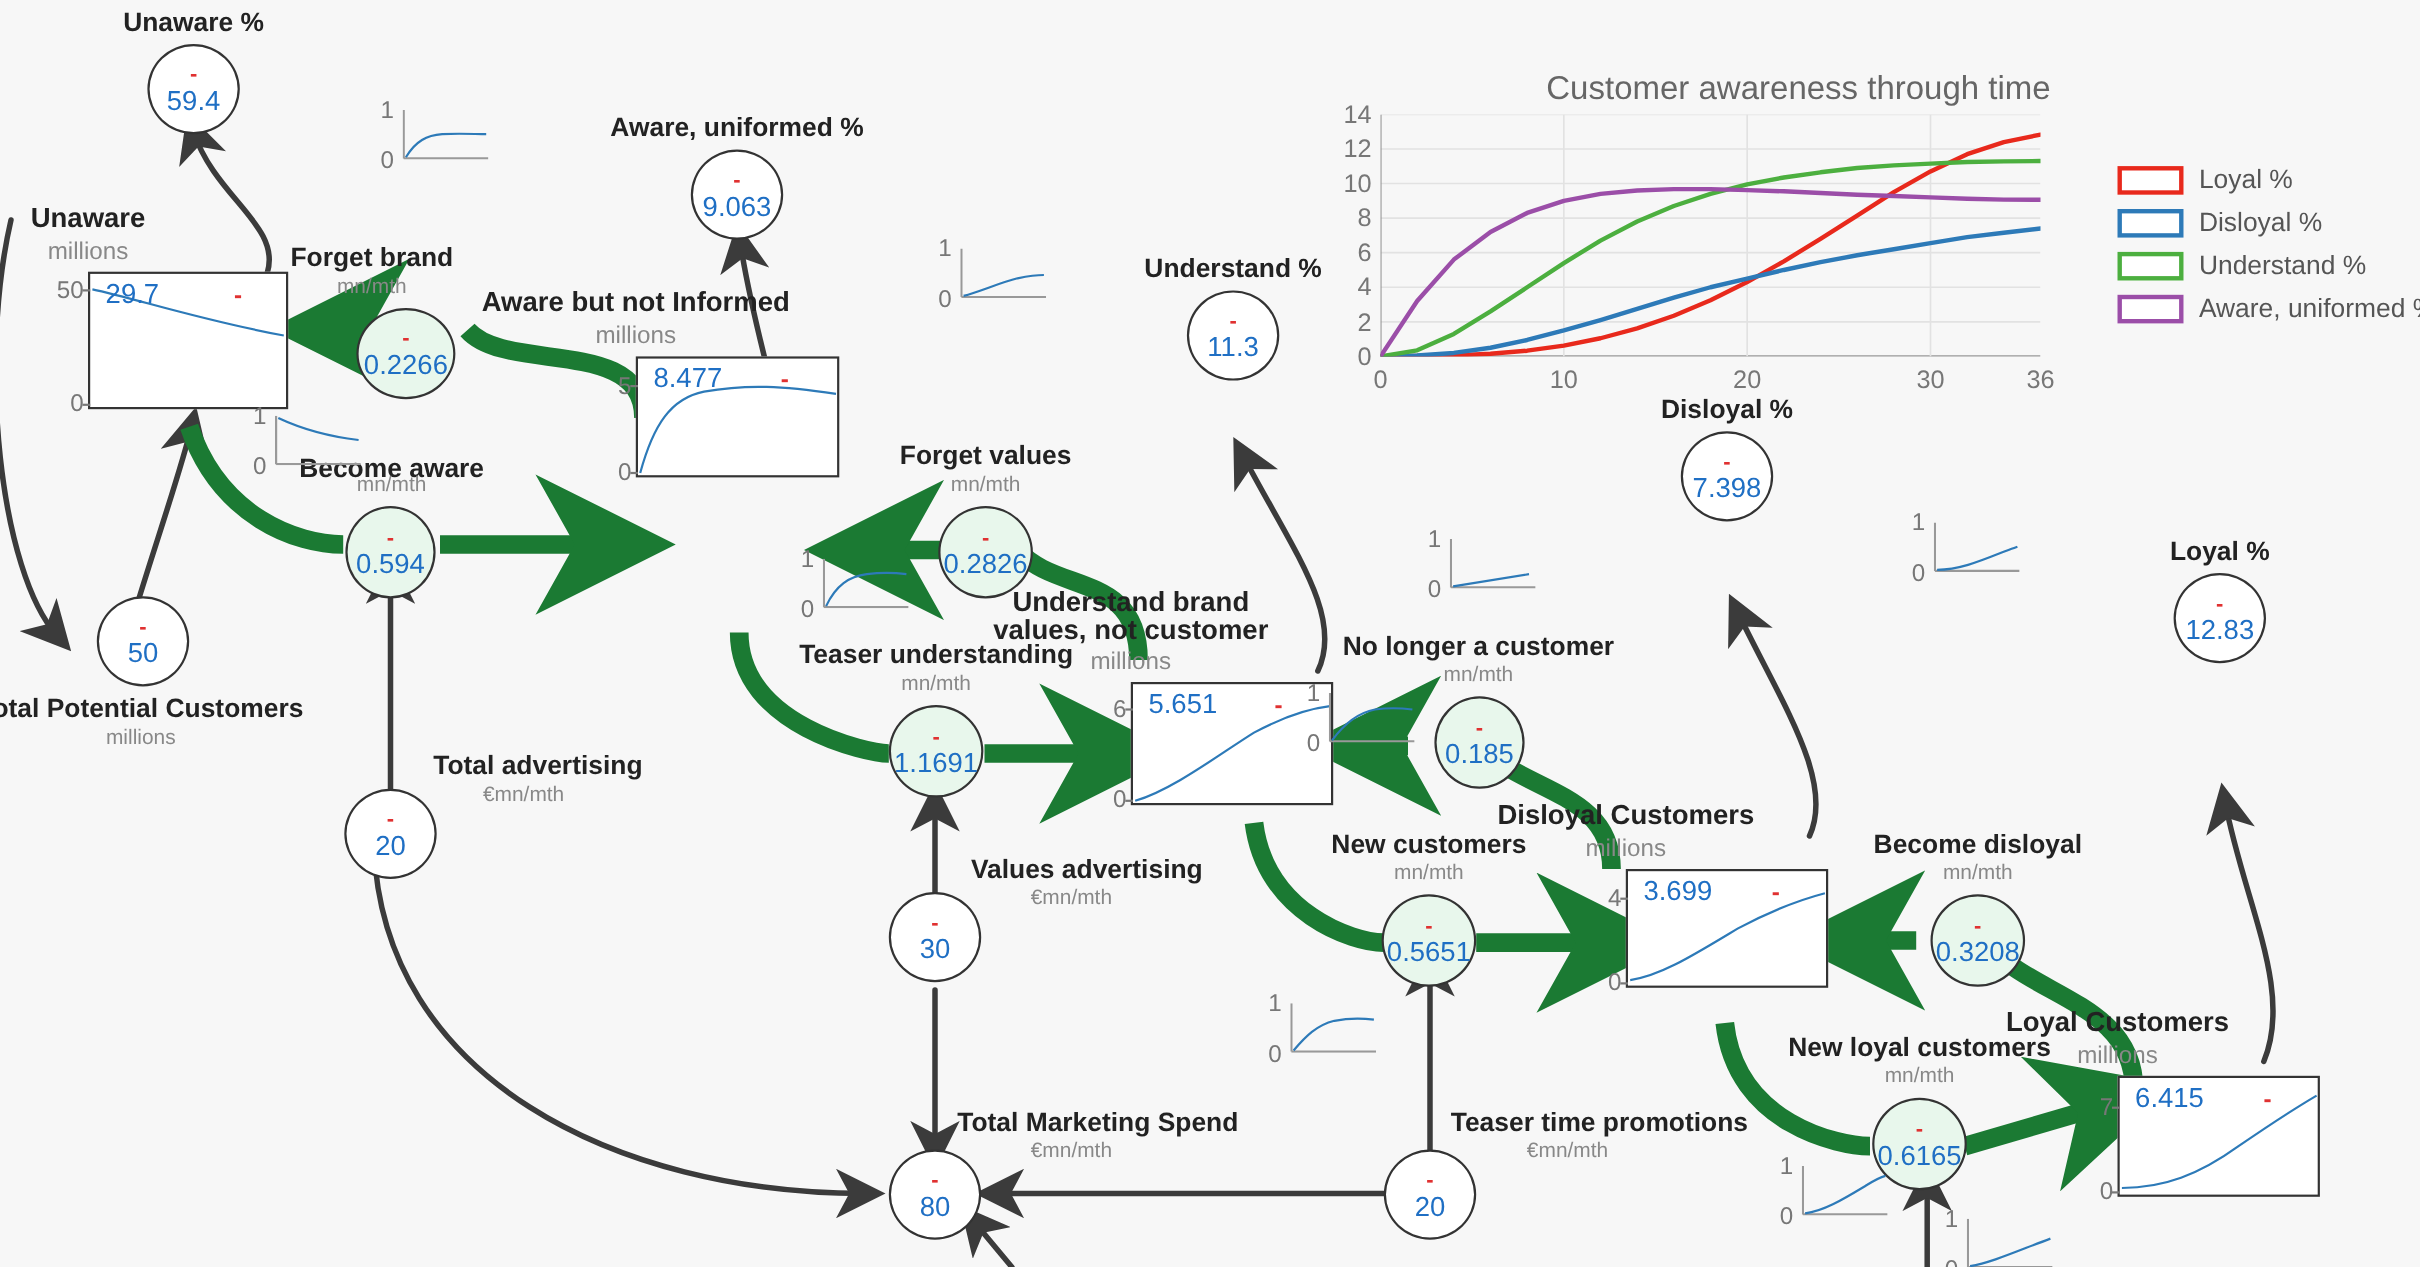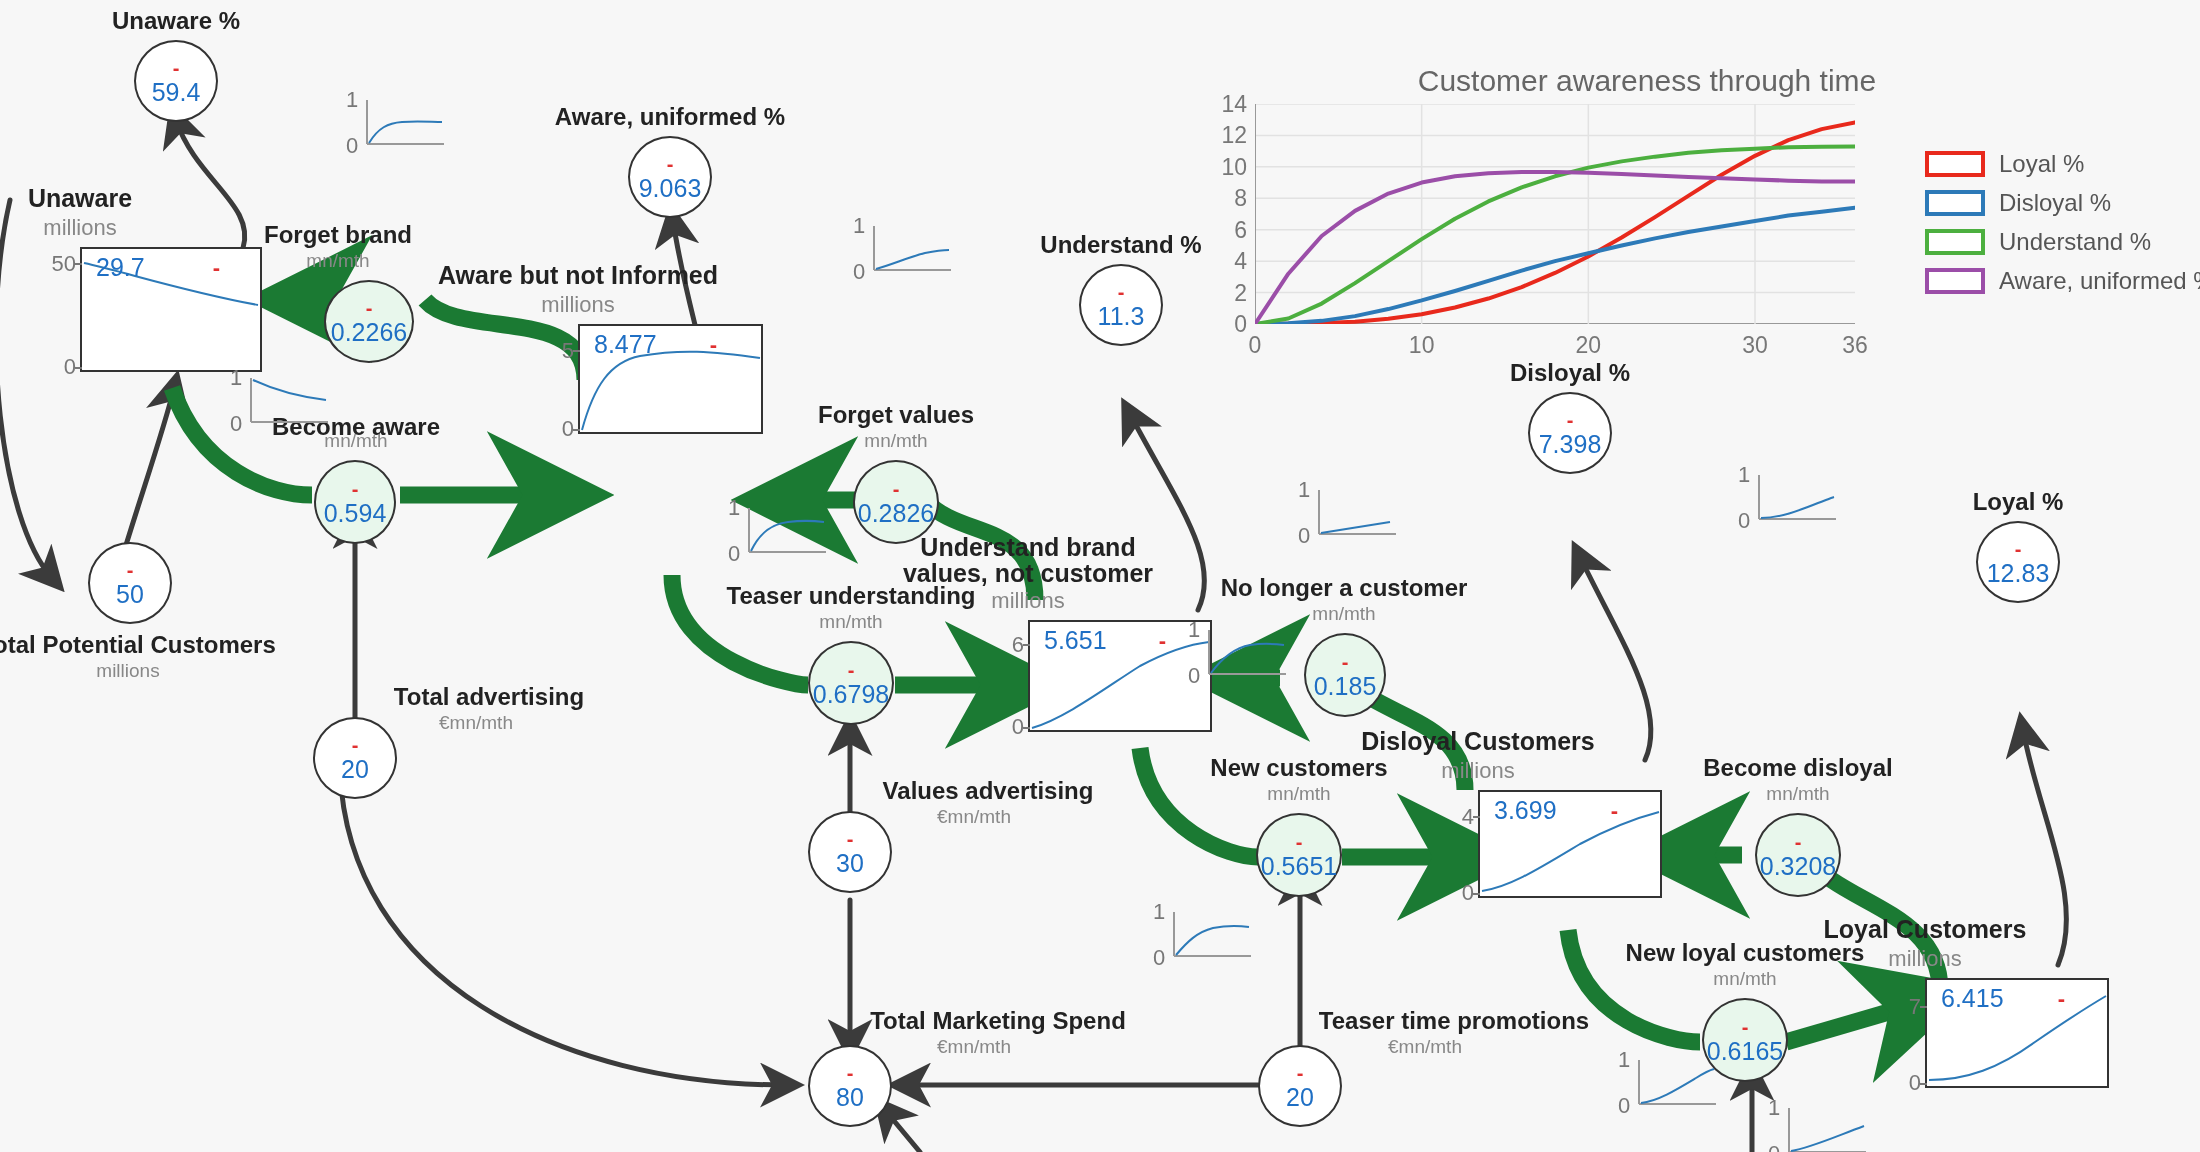--- a/index.html
+++ b/index.html
@@ -72,21 +72,21 @@
   #assumptions{
     position:absolute;left:24px;top:662px;width:204px;height:140px;
     background:#fff;border:2px solid #333;box-sizing:border-box;
     display:flex;align-items:center;justify-content:center;
     font-size:24px;color:#333;letter-spacing:.5px;
   }
 
   
   #chartpanel{position:absolute;left:1255px;top:64px;width:940px;height:300px;}
   #charttitle{
-    position:absolute;left:12px;top:0;width:760px;text-align:center;
+    position:absolute;left:0;top:0;width:760px;text-align:center;
     font-size:30px;color:#666;
   }
   #plotwrap{position:absolute;left:0px;top:40px;width:640px;height:250px;}
   #legend{position:absolute;left:670px;top:80px;}
   .legrow{display:flex;align-items:center;height:39px;}
   .legsw{width:60px;height:26px;border:4px solid #000;background:#fff;box-sizing:border-box;}
   .legtx{margin-left:14px;font-size:24px;color:#555;white-space:nowrap;}
   .ytick{position:absolute;right:100%;margin-right:8px;color:#777;font-size:23px;transform:translateY(-50%);}
   .xtick{position:absolute;top:100%;margin-top:8px;color:#777;font-size:23px;transform:translateX(-50%);}
 </style>
@@ -280,21 +280,21 @@
     <span class="d">-</span>
     <span class="v">0.2826</span>
   </div>
 </div>
 
 <div class="flow" style="left:851px;top:583px;">
   <div class="lbl" style="top:0px;">Teaser understanding</div>
   <div class="un" style="top:28px;">mn/mth</div>
   <div class="bub green" style="left:-43px;top:58px;width:86px;height:84px;">
     <span class="d">-</span>
-    <span class="v">0.6798</span>
+    <span class="v">1.1691</span>
   </div>
 </div>
 
 <div class="flow" style="left:1344px;top:575px;">
   <div class="lbl" style="top:0px;">No longer a customer</div>
   <div class="un" style="top:28px;">mn/mth</div>
   <div class="bub green" style="left:-40px;top:58px;width:82px;height:84px;">
     <span class="d">-</span>
     <span class="v">0.185</span>
   </div>

